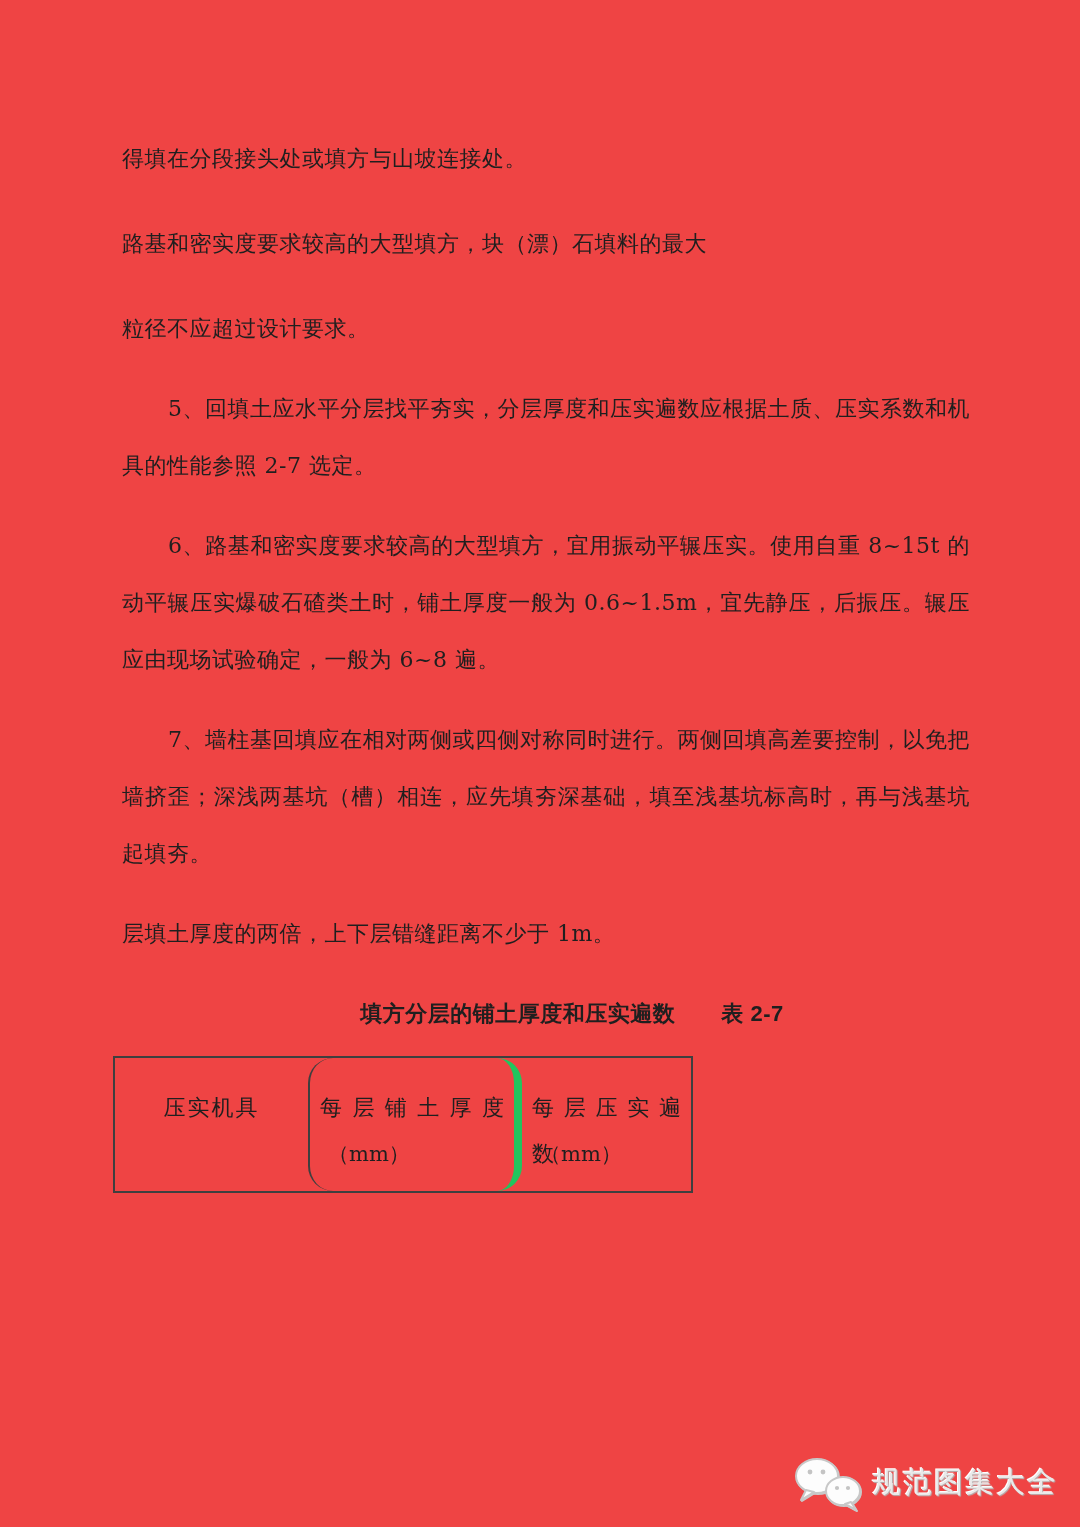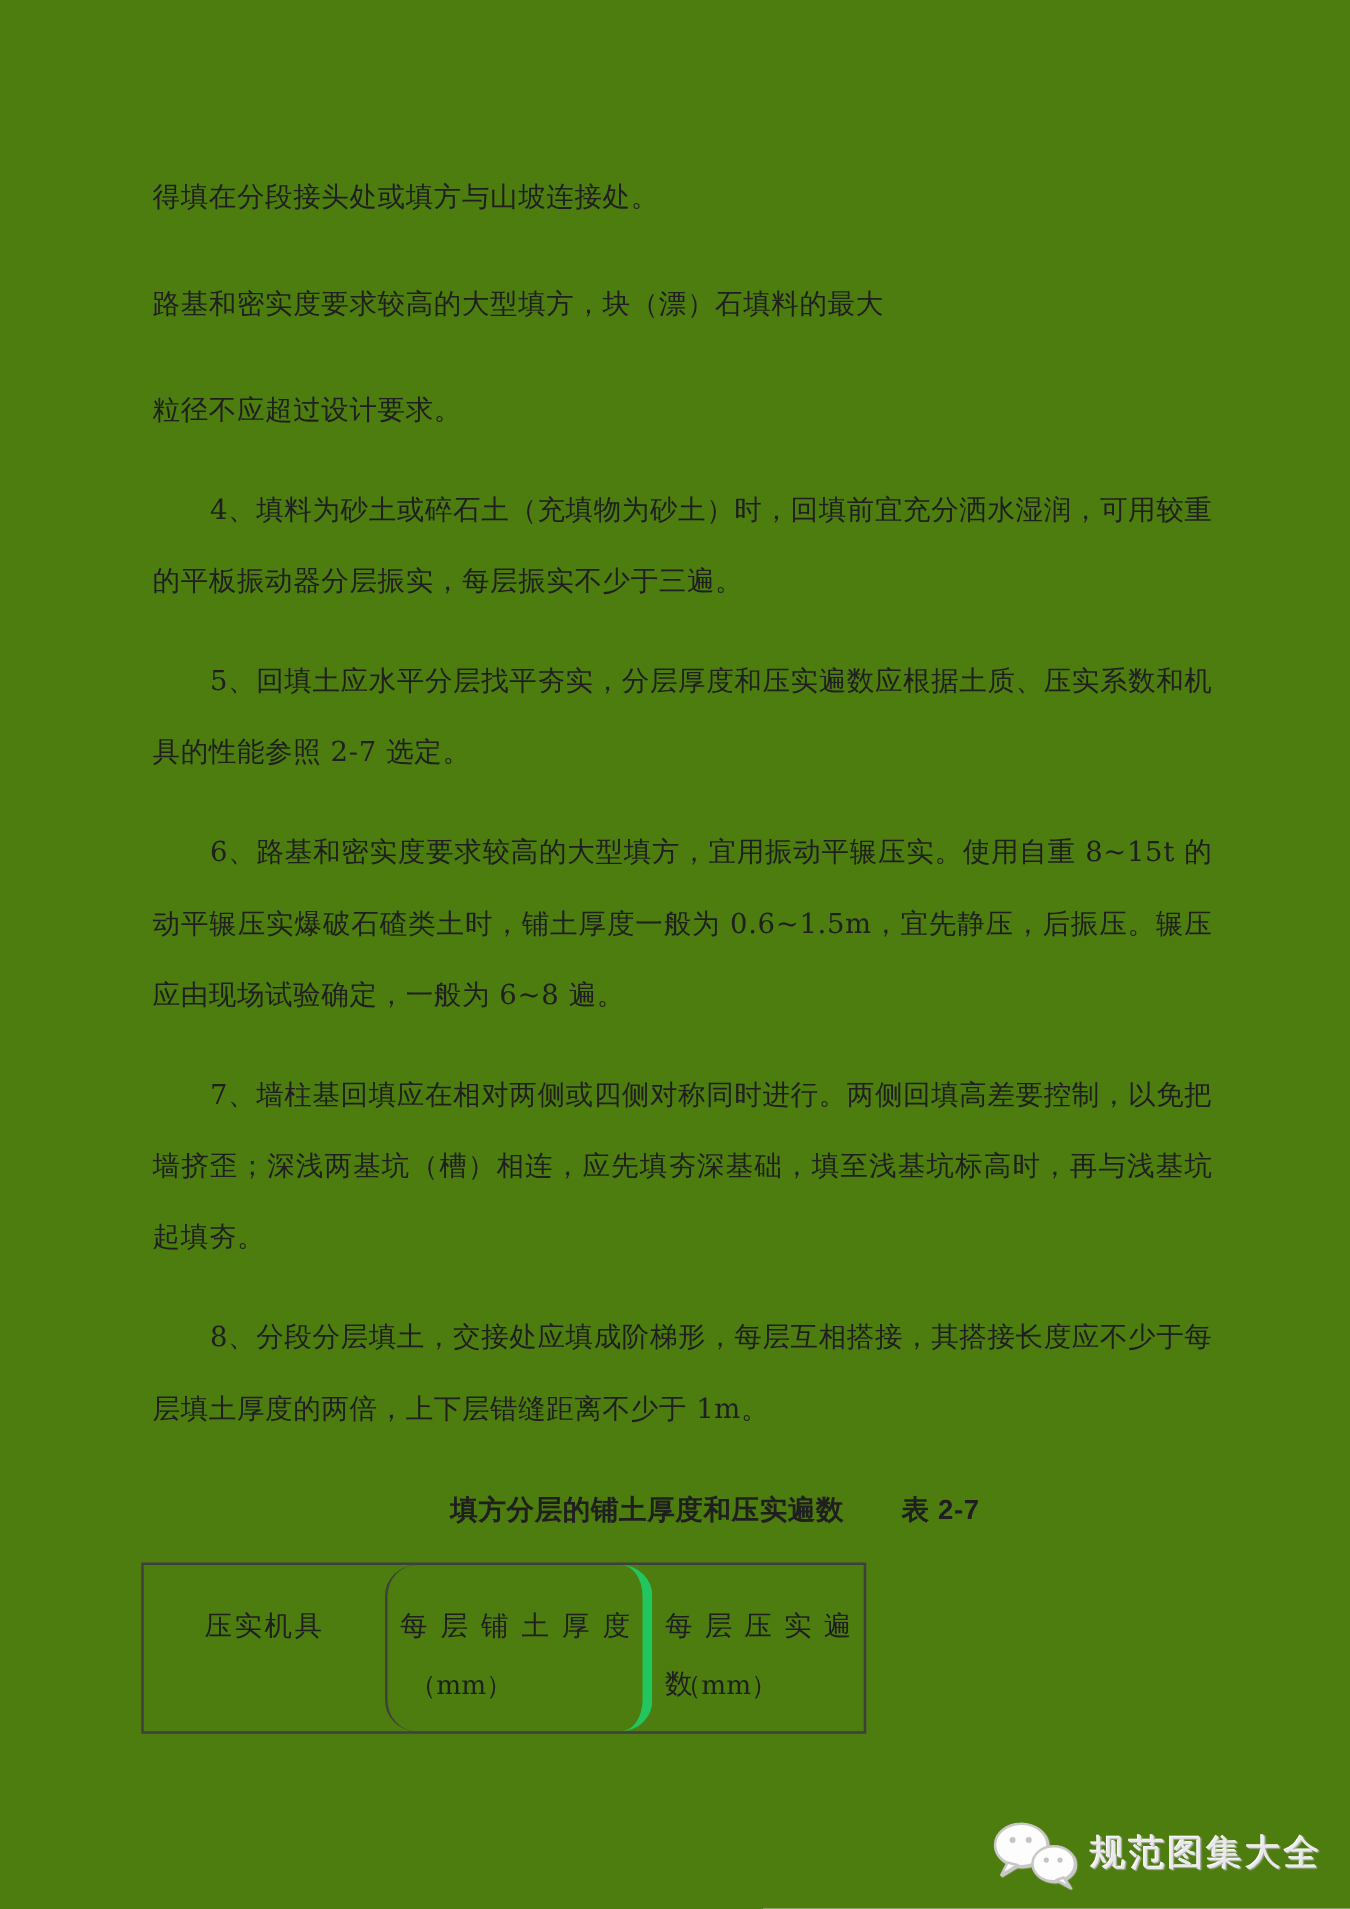--- a/index.html
+++ b/index.html
@@ -1,20 +1,20 @@
 <!DOCTYPE html>
 <html><head>
 <meta charset="utf-8">
 <style>
   html,body { margin:0; padding:0; }
   .page {
     position: relative;
     width: 1080px;
     height: 1527px;
-    background: #4d7c0f;
+    background: #ef4444;
     font-family: "DejaVu Serif", "Liberation Serif", serif;
     color: #1f1f1f;
     overflow: hidden;
   }
   .content {
     padding: 130px 110px 0 122px;
   }
   .para { margin: 0 0 23px 0; }
   .para.wide { margin-bottom: 28px; }
   .para:last-of-type { margin-bottom: 0; }
@@ -110,44 +110,39 @@
     <div class="para wide">
       <div class="line">得填在分段接头处或填方与山坡连接处。</div>
     </div>
     <div class="para wide">
       <div class="line">路基和密实度要求较高的大型填方，块（漂）石填料的最大</div>
     </div>
     <div class="para">
       <div class="line">粒径不应超过设计要求。</div>
     </div>
 
-    <div class="para">
-      <div class="line indent fill">4、填料为砂土或碎石土（充填物为砂土）时，回填前宜充分洒水湿润，可用较重</div>
-      <div class="line">的平板振动器分层振实，每层振实不少于三遍。</div>
-    </div>
 
     <div class="para">
       <div class="line indent fill">5、回填土应水平分层找平夯实，分层厚度和压实遍数应根据土质、压实系数和机</div>
       <div class="line">具的性能参照 2-7 选定。</div>
     </div>
 
     <div class="para">
       <div class="line indent fill">6、路基和密实度要求较高的大型填方，宜用振动平辗压实。使用自重 8~15t 的振</div>
       <div class="line fill">动平辗压实爆破石碴类土时，铺土厚度一般为 0.6~1.5m，宜先静压，后振压。辗压遍数</div>
       <div class="line">应由现场试验确定，一般为 6~8 遍。</div>
     </div>
 
     <div class="para">
       <div class="line indent fill">7、墙柱基回填应在相对两侧或四侧对称同时进行。两侧回填高差要控制，以免把</div>
       <div class="line fill">墙挤歪；深浅两基坑（槽）相连，应先填夯深基础，填至浅基坑标高时，再与浅基坑一</div>
       <div class="line">起填夯。</div>
     </div>
 
     <div class="para">
-      <div class="line indent fill">8、分段分层填土，交接处应填成阶梯形，每层互相搭接，其搭接长度应不少于每</div>
       <div class="line">层填土厚度的两倍，上下层错缝距离不少于 1m。</div>
     </div>
 
     <div class="table-caption">
       <span>填方分层的铺土厚度和压实遍数</span>
       <span>表 2-7</span>
     </div>
 
     <div class="spec-table">
       <div class="cell">

